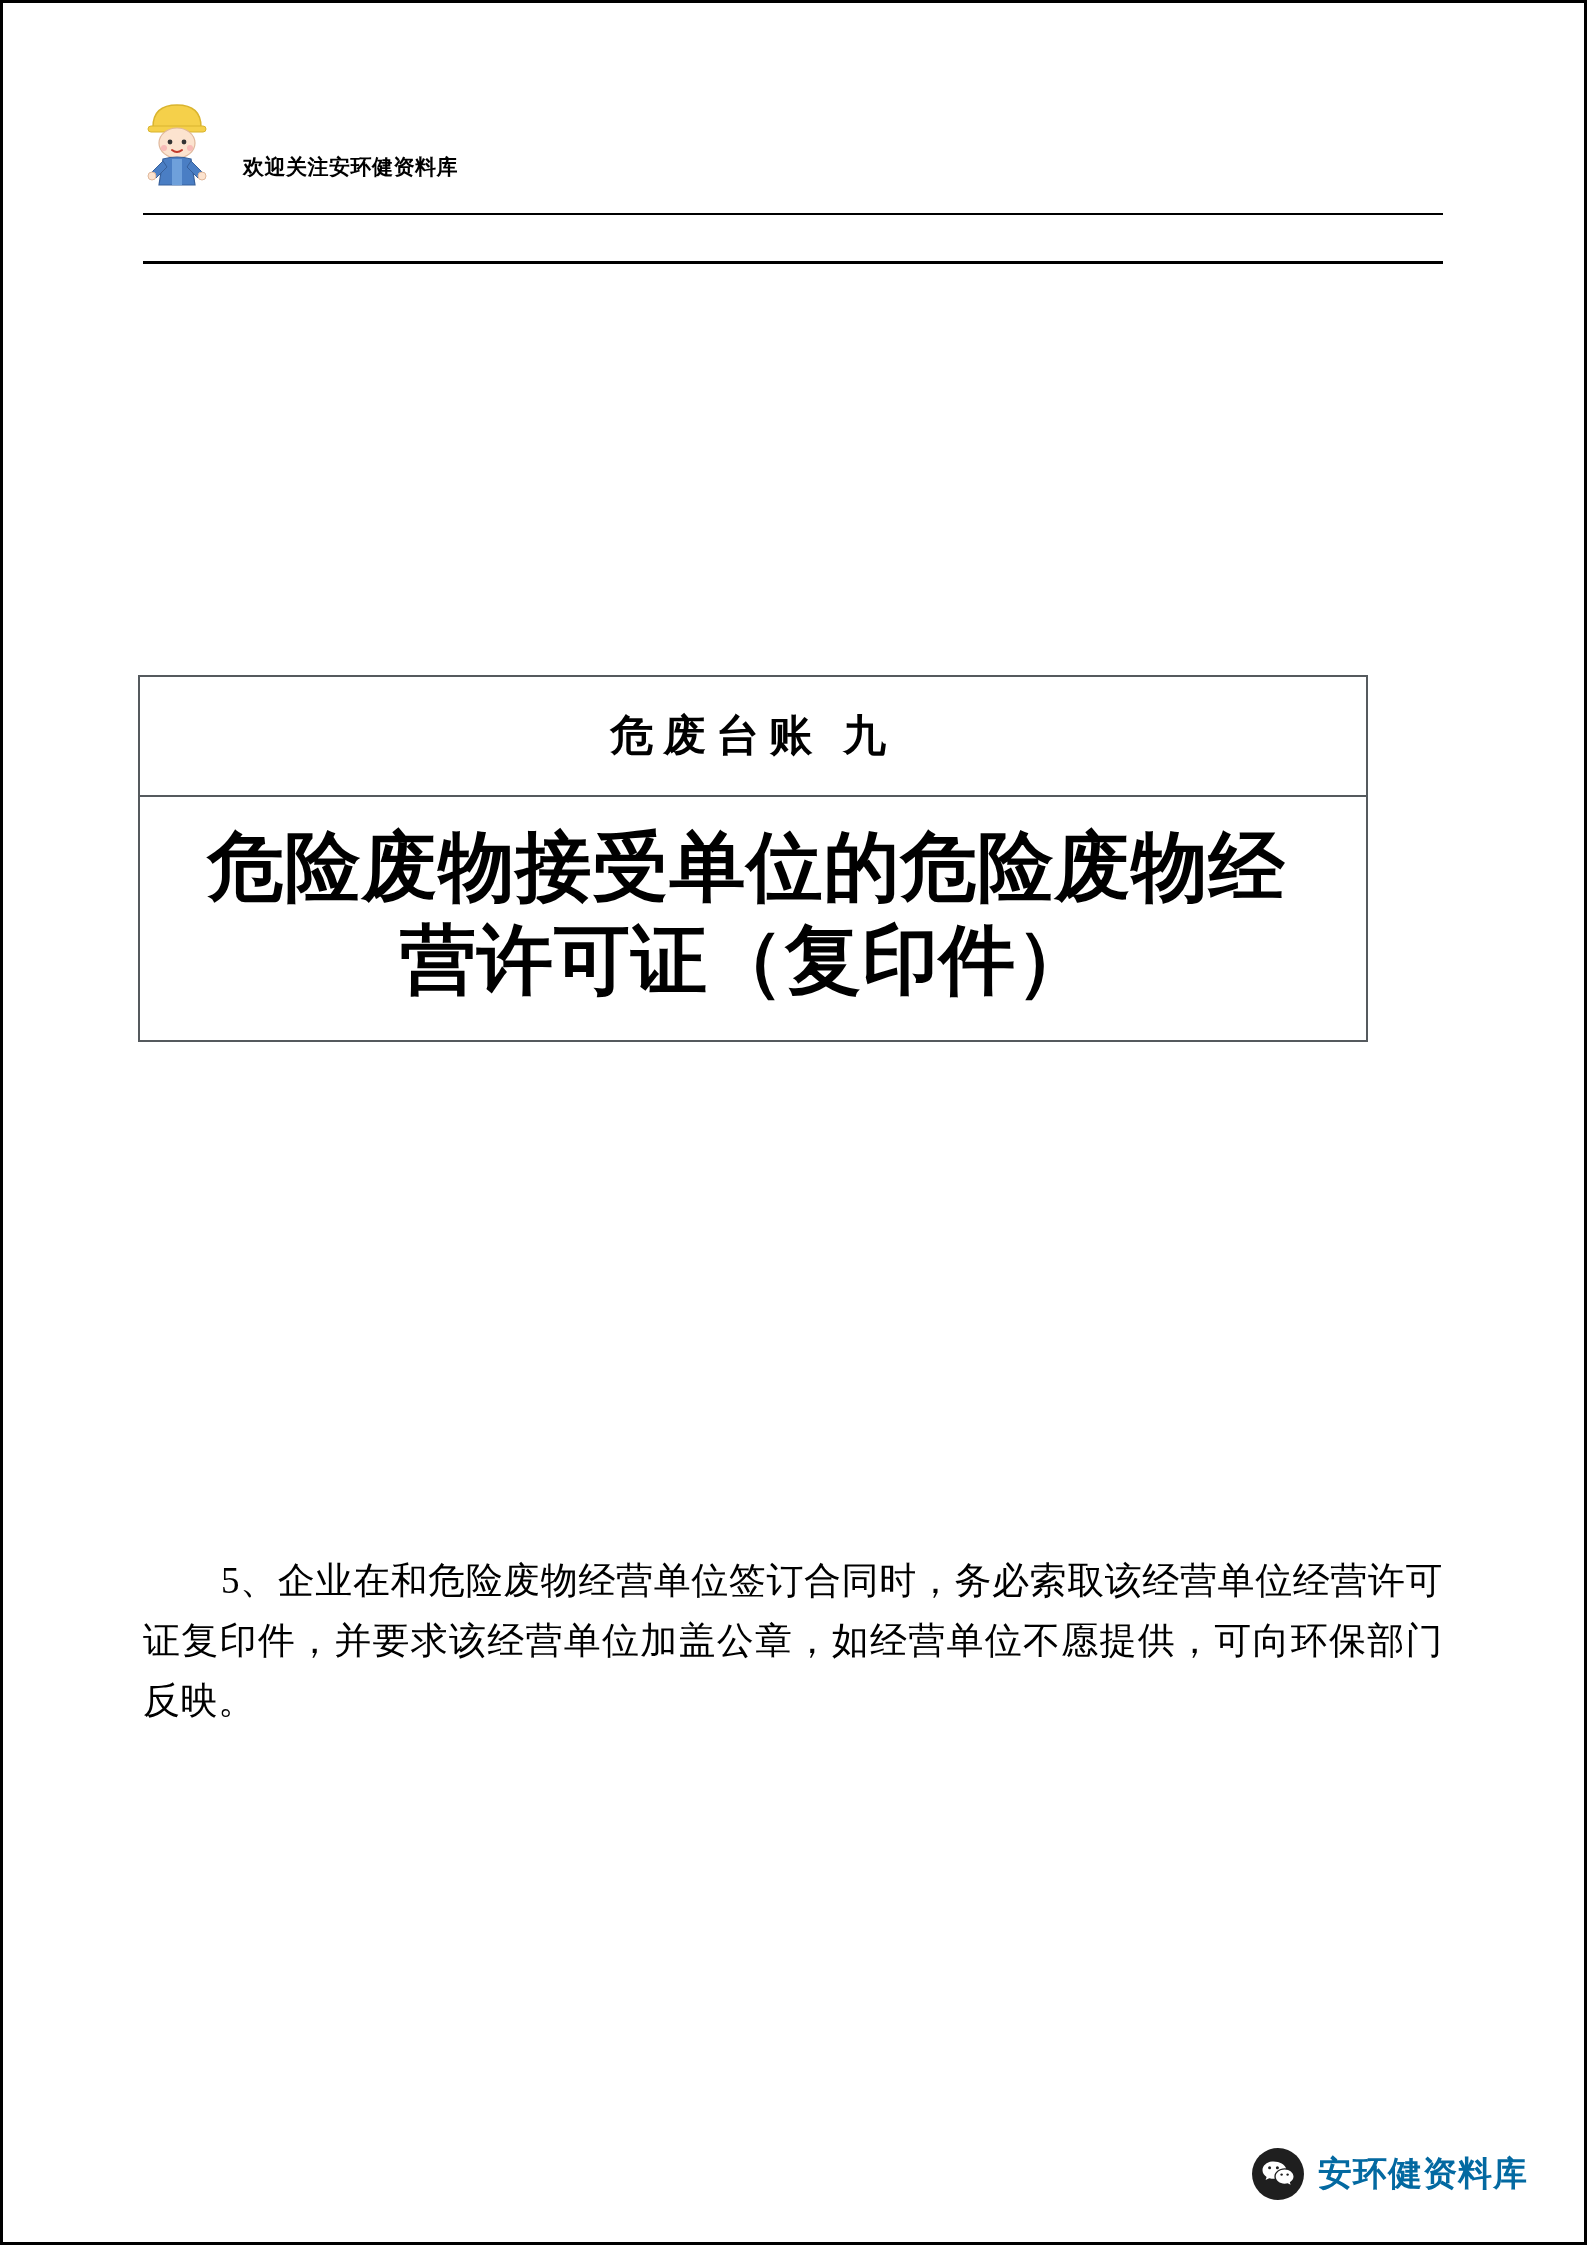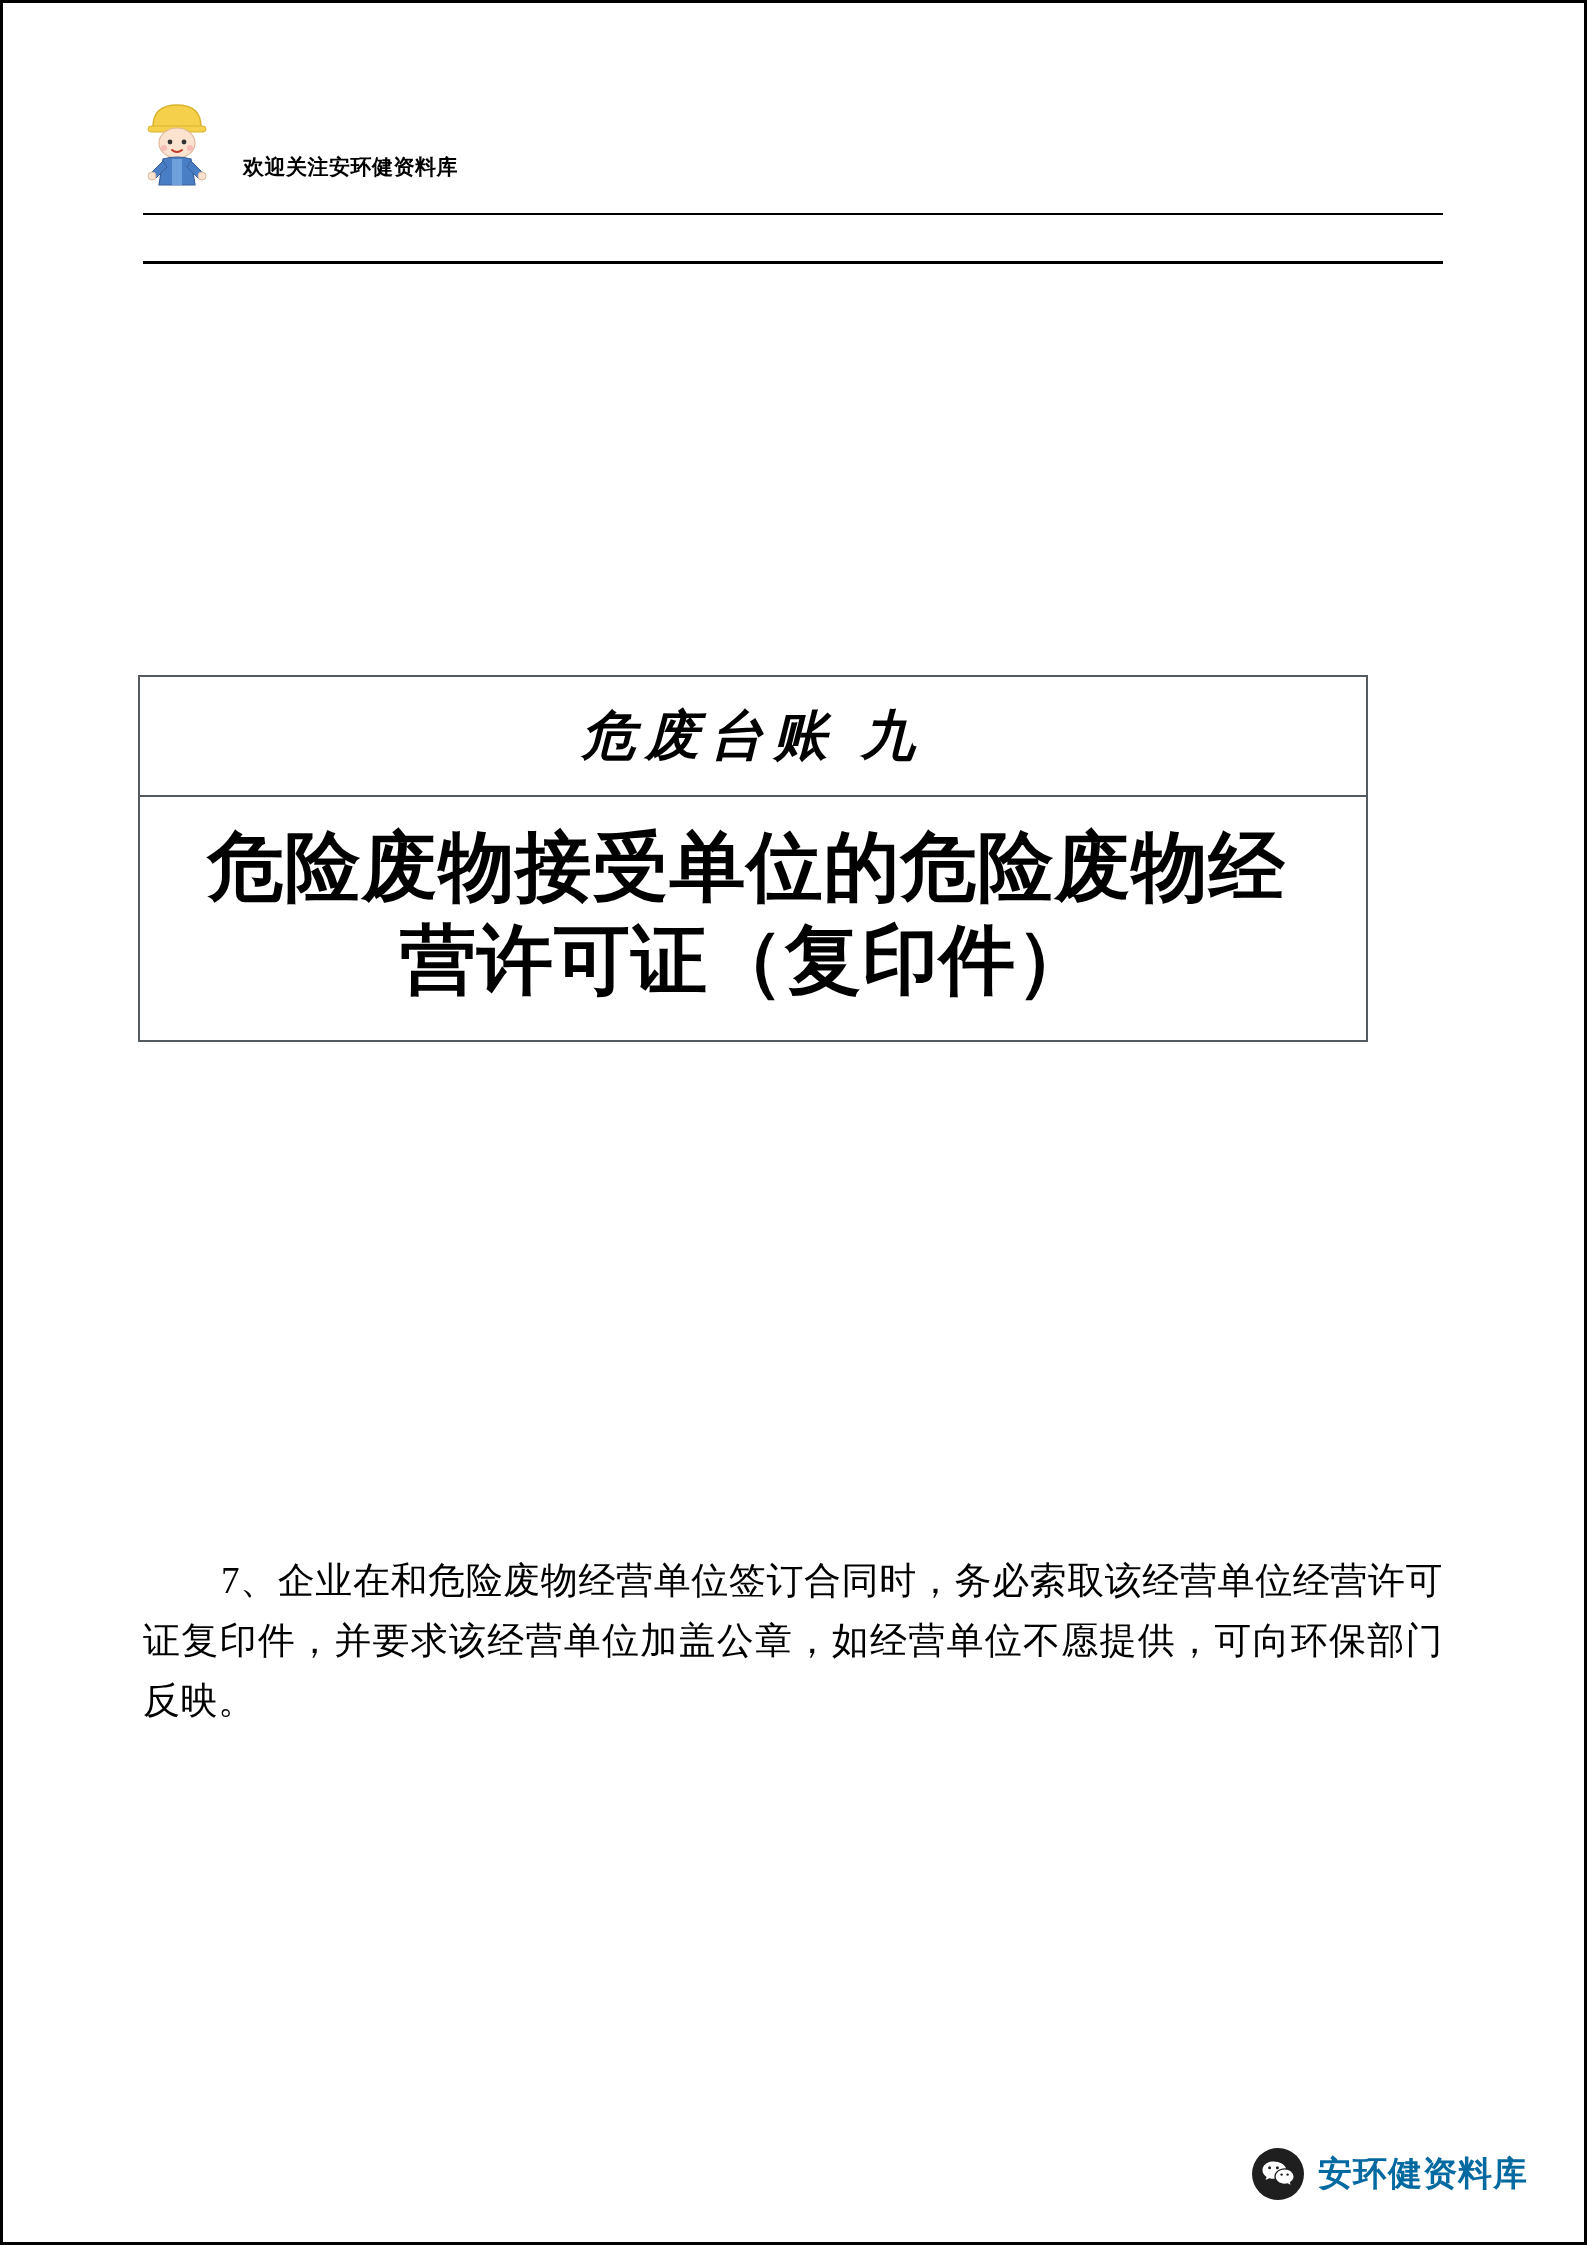--- a/index.html
+++ b/index.html
@@ -80,23 +80,22 @@
   }
   .title-row-1 {
     height: 118px;
     border-bottom: 2px solid #555a5e;
     display: flex;
     align-items: center;
     justify-content: center;
   }
   .title-row-1 .t1 {
     font-family: "Liberation Serif", "DejaVu Serif", serif;
-    font-style: italic;
-    font-weight: bold;
-    font-size: 54px;
+    font-weight: bold;
+    font-size: 43px;
     letter-spacing: 10px;
     white-space: nowrap;
   }
   .title-row-2 {
     padding: 24px 43px 34px 30px;
     text-align: center;
   }
   .title-row-2 .t2 {
     font-family: "DejaVu Sans", "Liberation Sans", sans-serif;
     font-weight: bold;
@@ -191,21 +190,21 @@
   <div class="title-box">
     <div class="title-row-1">
       <span class="t1">危废台账 九</span>
     </div>
     <div class="title-row-2">
       <span class="t2">危险废物接受单位的危险废物经营许可证（复印件）</span>
     </div>
   </div>
 
   <div class="body-text">
-    <p class="indent">7、企业在和危险废物经营单位签订合同时，务必索取该经营单位经营许可证复印件，并要求该经营单位加盖公章，如经营单位不愿提供，可向环保部门反映。</p>
+    <p class="indent">5、企业在和危险废物经营单位签订合同时，务必索取该经营单位经营许可证复印件，并要求该经营单位加盖公章，如经营单位不愿提供，可向环保部门反映。</p>
   </div>
 
   <div class="footer-badge">
     <span class="wechat-icon">
       <svg width="34" height="30" viewBox="0 0 34 30" xmlns="http://www.w3.org/2000/svg">
         <path d="M12.5 2.5C6.4 2.5 1.5 6.4 1.5 11.2c0 2.7 1.6 5.1 4.1 6.7l-1 3.1 3.6-1.8c1.3.4 2.7.6 4.3.6.4 0 .8 0 1.2-.1-.2-.7-.3-1.4-.3-2.1 0-4.6 4.6-8.3 10.3-8.3.5 0 1 0 1.4.1C23.9 5.7 18.8 2.5 12.5 2.5z" fill="#ffffff"></path>
         <circle cx="8.6" cy="8.7" r="1.5" fill="#1f1f1f"></circle>
         <circle cx="16.4" cy="8.7" r="1.5" fill="#1f1f1f"></circle>
         <path d="M32.5 17.6c0-3.9-4-7.1-8.9-7.1s-8.9 3.2-8.9 7.1 4 7.1 8.9 7.1c1.1 0 2.1-.2 3.1-.5l2.9 1.5-.8-2.5c2.3-1.3 3.7-3.3 3.7-5.6z" fill="#ffffff"></path>
         <circle cx="20.6" cy="15.6" r="1.2" fill="#1f1f1f"></circle>

